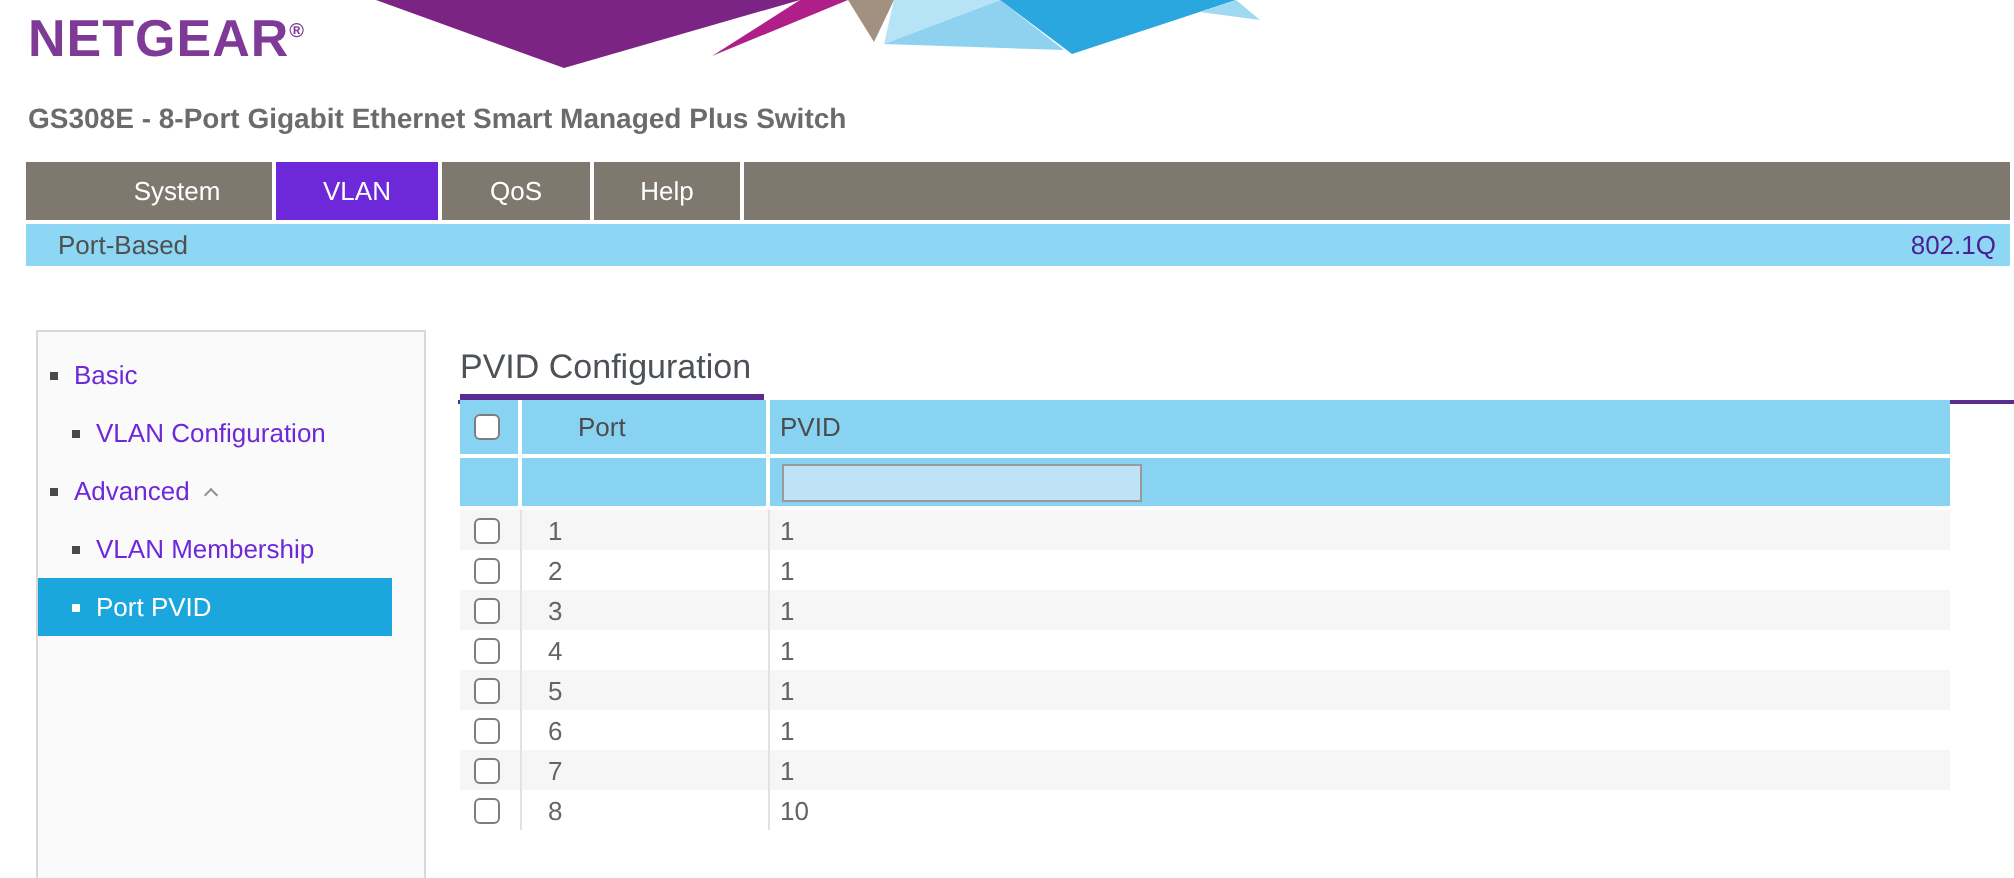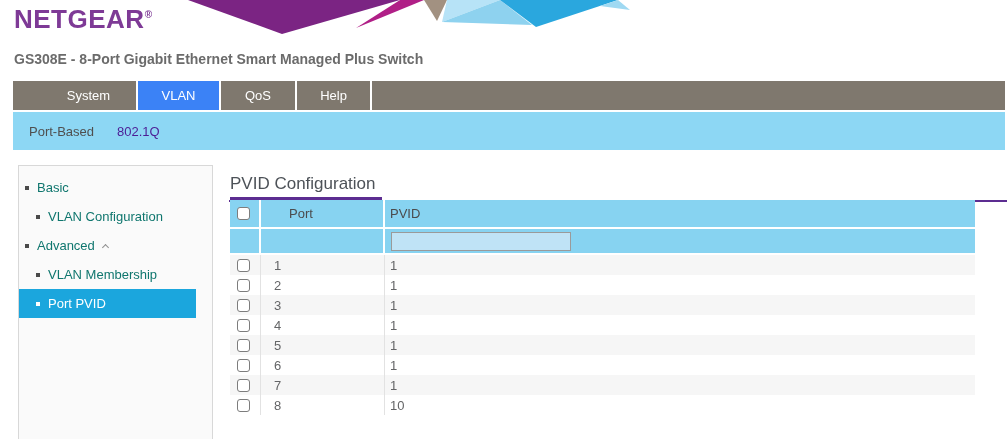--- a/index.html
+++ b/index.html
@@ -19,33 +19,33 @@
 
   
   .topnav { position:absolute; left:13px; top:81px; width:992px; height:29px;
             background:#7f786e; display:flex;padding-left:28px; }
   .nav-tab { height:29px; line-height:29px; text-align:center; color:#fff;
              font-size:13px; border-right:2px solid #fff; cursor:pointer; }
   .nav-tab:nth-child(1){ width:97px; }
   .nav-tab:nth-child(2){ width:83px; }
   .nav-tab:nth-child(3){ width:76px; }
   .nav-tab:nth-child(4){ width:75px; }
-  .nav-tab.active { background:#3b82f6; }
-
-  
-  .subnav { position:absolute; left:13px; top:112px; width:992px; height:38px;
-            background:#8dd7f4; display:flex; align-items:center; font-size:13px; }
+  .nav-tab.active { background:#6d28d9; }
+
+  
+  .subnav { position:absolute; left:13px; top:112px; width:992px; height:21px;
+            background:#8dd7f4; display:flex; align-items:center; font-size:13px;justify-content:space-between; }
   .subnav-item { margin-left:9px; padding:0 7px; color:#4f4f4f; cursor:pointer; }
   .subnav-item.active { color:#4c1d95; }
 
   
   .sidebar { position:absolute; left:18px; top:165px; width:195px; height:280px;
              background:#fafafa; border:1px solid #d8d8d8; padding-top:7px; }
   .side-item { height:29px; display:flex; align-items:center; font-size:13px;
-               color:#0f766e; cursor:pointer; margin-right:16px; }
+               color:#6d28d9; cursor:pointer; margin-right:16px; }
   .side-item .bullet { width:4px; height:4px; background:#4a4a4a; margin-right:8px; flex:none; }
   .side-item.lvl1 { padding-left:6px; }
   .side-item.lvl2 { padding-left:17px; }
   .side-item.selected { background:#1ba6dd; color:#fff; }
   .side-item.selected .bullet { background:#fff; }
   .caret { width:5px; height:5px; border-left:1px solid #8f8f8f; border-top:1px solid #8f8f8f;
            transform:rotate(45deg); margin-left:8px; margin-top:3px; }
 
   
   .title-wrap { position:absolute; left:229px; top:174px; width:778px;

